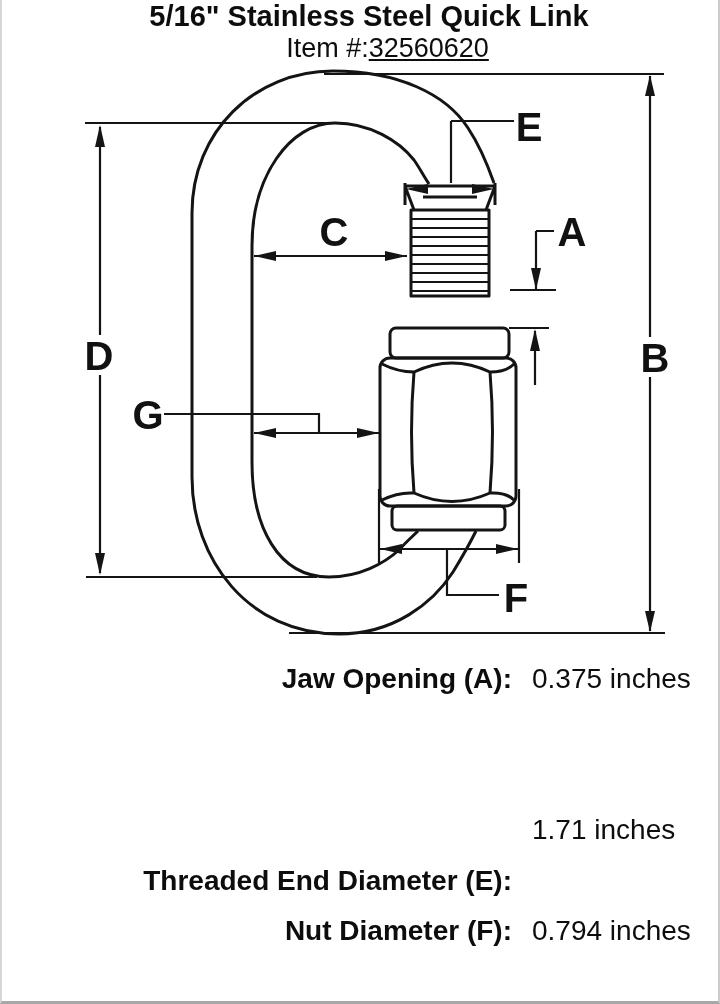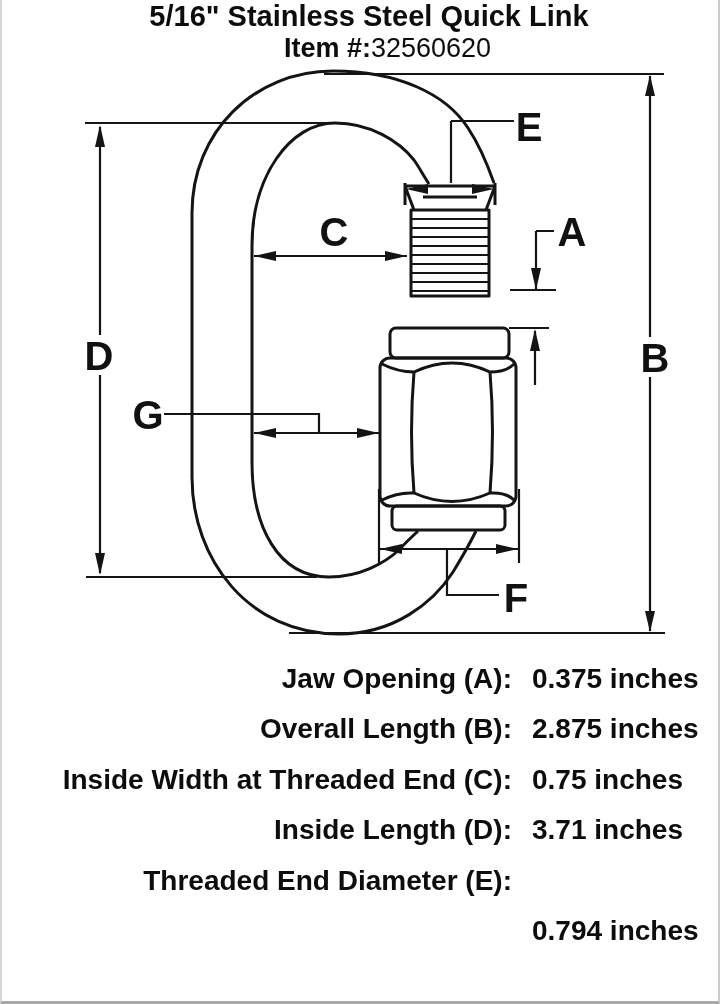--- a/index.html
+++ b/index.html
@@ -5,32 +5,32 @@
   html,body{margin:0;padding:0;background:#ffffff;}
   #page{
     position:relative;width:720px;height:1004px;overflow:hidden;background:#ffffff;
     font-family:"Liberation Sans",sans-serif;color:#0d0d0d;
     border-left:2px solid #d6d6d6;border-right:2px solid #cccccc;border-bottom:3px solid #a8a8a8;
     box-sizing:border-box;
   }
   .hdr{position:absolute;top:0;left:0;width:100%;text-align:center;padding-left:18px;box-sizing:border-box;}
   .title{font-size:29px;font-weight:bold;line-height:33px;letter-spacing:0px;}
   .itemline{font-size:27px;line-height:30px;}
-  .itemline .lbl{font-weight:bold;margin-left:37px;}
-  .itemline .num{font-weight:normal;}
+  .itemline .lbl{font-weight:normal;margin-left:37px;}
+  .itemline .num{font-weight:normal;text-decoration:underline;}
   svg{position:absolute;top:0;left:0;}
   .part{stroke:#141414;stroke-width:3;fill:none;stroke-linejoin:round;}
   .dim{stroke:#141414;stroke-width:2.2;fill:none;}
   .ah{fill:#141414;stroke:none;}
   .dimletter{font-family:"Liberation Sans",sans-serif;font-size:40px;font-weight:bold;fill:#111;text-anchor:middle;}
   .mask{fill:#ffffff;stroke:none;}
   #specs{position:absolute;left:0;top:4px;width:100%;height:100%;}
   .specrow{position:absolute;left:0;width:720px;height:50px;font-size:28px;line-height:50px;white-space:nowrap;}
   .speclabel{position:absolute;left:0;top:0;width:510px;text-align:right;font-weight:bold;}
-  .specvalue{position:absolute;left:530px;top:0;font-weight:bold;text-align:center;}
+  .specvalue{position:absolute;left:530px;top:0;font-weight:normal;text-align:center;}
 </style>
 </head>
 <body>
 
 <div id="page">
 
   <div class="hdr">
     <div class="title">5/16" Stainless Steel Quick Link</div>
     <div class="itemline"><span class="lbl">Item #:</span><span class="num">32560620</span></div>
   </div>
@@ -109,34 +109,30 @@
     </g>
   </svg>
 
   <div id="specs">
 
   <div class="specrow" style="top: 650px;">
       <div class="speclabel">Jaw Opening (A):</div>
       <div class="specvalue">0.375 inches</div>
     </div>
       <div class="specrow" style="top: 700.4px;">
-      <div class="speclabel">Overall Length (B):</div>
-      <div class="specvalue">2.875 inches</div>
     </div>
       <div class="specrow" style="top: 750.8px;">
-      <div class="speclabel">Inside Width at Threaded End (C):</div>
-      <div class="specvalue">0.75 inches</div>
     </div>
       <div class="specrow" style="top: 801.2px;">
-      <div class="speclabel">Inside Length (D):</div>
-      <div class="specvalue">3.71 inches</div>
+      <div class="specvalue">1.71 inches</div>
     </div>
       <div class="specrow" style="top: 851.6px;">
       <div class="speclabel">Threaded End Diameter (E):</div>
     </div>
       <div class="specrow" style="top: 902px;">
+      <div class="speclabel">Nut Diameter (F):</div>
       <div class="specvalue">0.794 inches</div>
     </div>
       <div class="specrow" style="top: 952.4px;">
     </div>
     </div>
 
 </div>
 
 </body></html>

